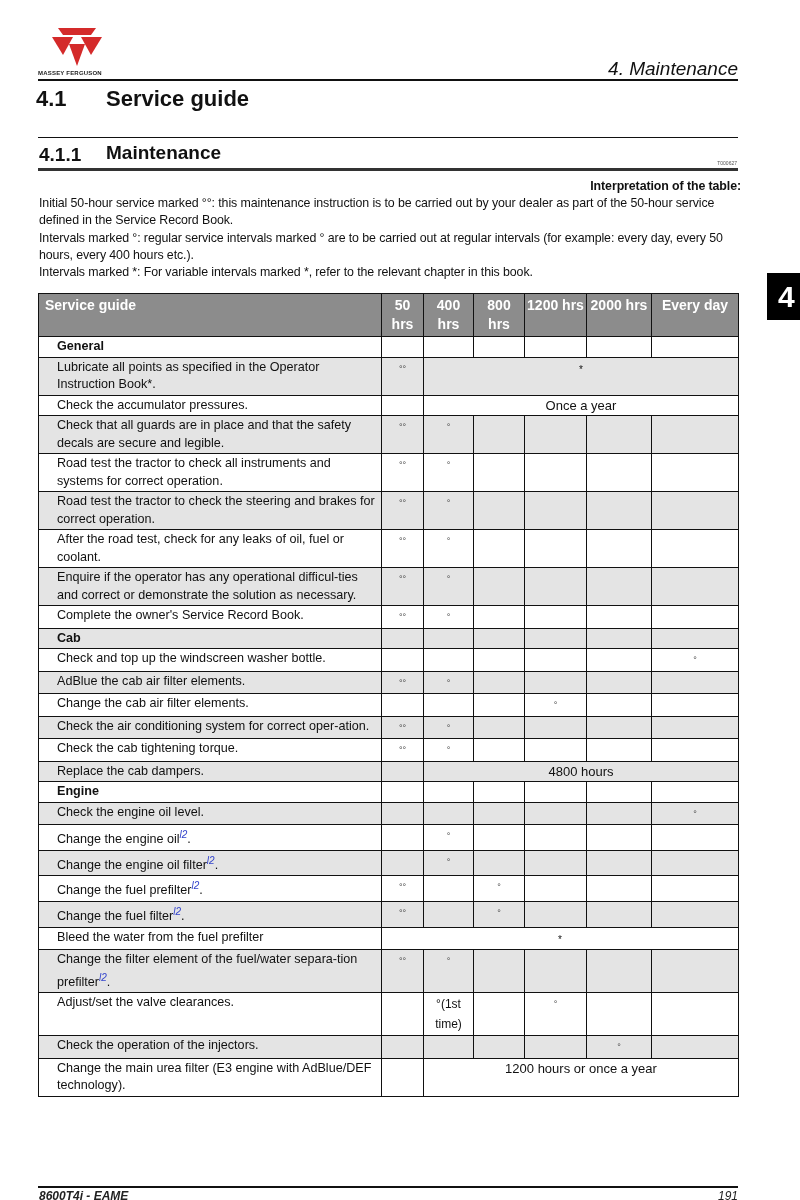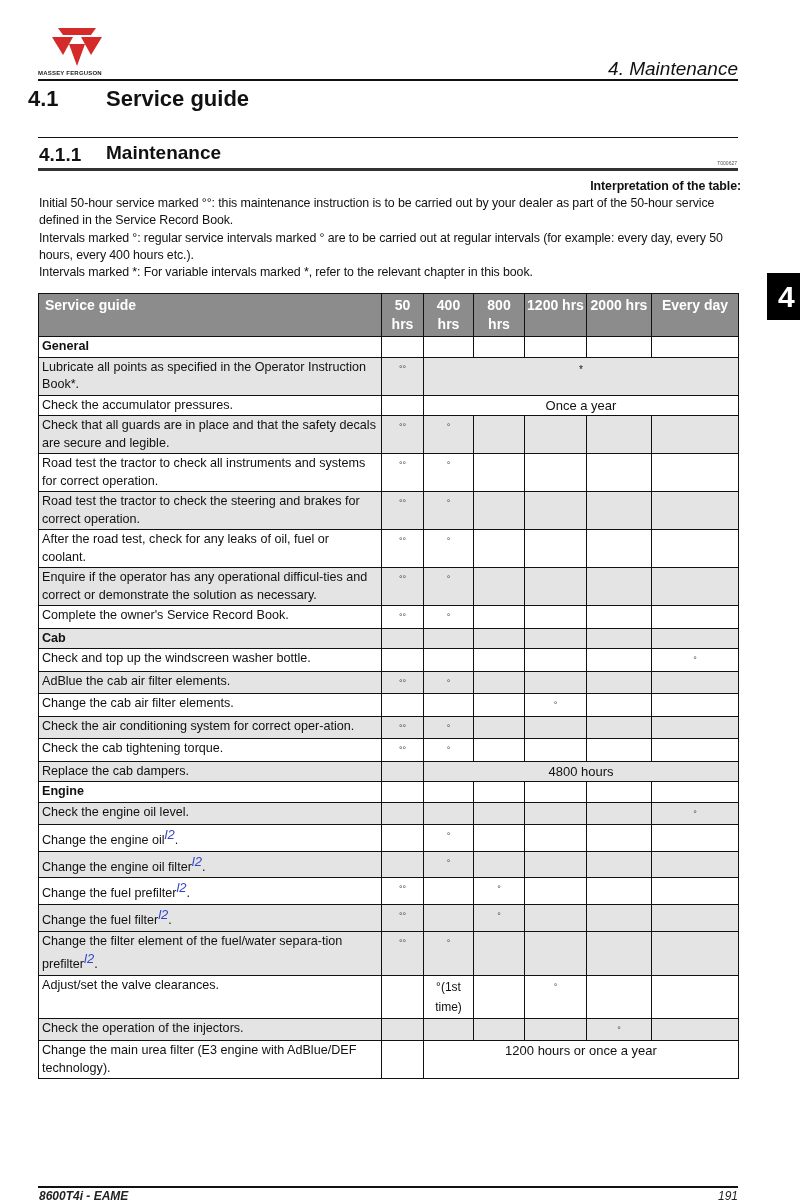--- a/index.html
+++ b/index.html
@@ -11,45 +11,45 @@
   .logo-text { position: absolute; left: 0; top: 42px; font-size: 6px; font-weight: bold; letter-spacing: 0.2px; color: #222; white-space: nowrap; }
 
   .chapter-title { position: absolute; right: 62px; top: 58px; font-size: 19px; font-style: italic; color: #111; }
   .rule { position: absolute; left: 38px; width: 700px; background: #111; }
   .rule.top { top: 79px; height: 2px; }
   .rule.h2 { top: 137px; height: 1px; }
   .rule.h3 { top: 168px; height: 3px; background: #333; }
   .rule.foot { top: 1186px; height: 2px; }
 
   .h-num, .h-text { position: absolute; font-weight: bold; }
-  .h1-num { left: 28px; top: 86px; font-size: 22px; }
+  .h1-num { left: 36px; top: 86px; font-size: 22px; }
   .h1-text { left: 106px; top: 86px; font-size: 22px; }
   .h2-num { left: 39px; top: 144px; font-size: 19px; }
   .h2-text { left: 106px; top: 142px; font-size: 19px; }
   .ref-code { position: absolute; right: 63px; top: 160px; font-size: 5px; color: #555; }
 
   .intro { position: absolute; left: 39px; top: 178px; width: 702px; font-size: 12.4px; line-height: 17.2px; letter-spacing: -0.1px; }
   .intro .title { font-weight: bold; text-align: right; }
   .intro p { margin: 0; }
 
   .tab-marker { position: absolute; left: 767px; top: 273px; width: 40px; height: 47px; background: #000; color: #fff;
                 font-weight: bold; font-size: 30px; line-height: 47px; padding-left: 11px; box-sizing: border-box; }
 
   table.svc { position: absolute; left: 38px; top: 293px; width: 700px; border-collapse: collapse; table-layout: fixed; font-size: 12.6px; }
   table.svc td, table.svc th { border: 1.5px solid #111; padding: 1px 5px; vertical-align: top; line-height: 17.5px; }
   table.svc th { background: #8c8c8c; color: #fff; font-weight: bold; font-size: 14px; line-height: 19px; text-align: center; padding: 2px 2px; height: 36px; }
   table.svc th.first { text-align: left; padding-left: 6px; }
   table.svc tr.g td { background: #e4e4e4; }
-  table.svc td.task { padding-left: 3px; }
+  table.svc td.task { padding-left: 18px; }
   table.svc td.sec { font-weight: bold; }
   table.svc td.mk { text-align: center; font-size: 9px; color: #444; padding-top: 3px; }
   table.svc td.span { text-align: center; font-size: 13px; }
   table.svc td.span.sym { font-size: 10px; padding-top: 3px; }
   table.svc td.small { text-align: center; font-size: 12px; line-height: 20px; }
-  sup.ref { color: #3344cc; font-style: italic; font-size: 13px; }
+  sup.ref { color: #3344cc; font-style: italic; font-size: 10px; }
 
   .footer-left { position: absolute; left: 39px; top: 1189px; font-size: 12px; font-style: italic; font-weight: bold; color: #222; }
   .footer-right { position: absolute; right: 62px; top: 1189px; font-size: 12px; font-style: italic; color: #222; }
 </style>
 </head>
 <body>
 
 <div class="logo">
   <svg width="50" height="40" viewBox="0 0 50 40">
     <polygon points="6,0 44,0 39,7 11,7" fill="#d42a2a"></polygon>
@@ -283,20 +283,24 @@
     </tr>
     <tr class="g">
       <td class="task"><span>Change the fuel filter</span><sup class="ref">l2</sup>.</td>
       <td class="mk">°°</td>
       <td></td>
       <td class="mk">°</td>
       <td></td>
         <td></td>
         <td></td>
     </tr>
+    <tr>
+      <td class="task">Bleed the water from the fuel prefilter</td>
+      <td class="span sym" colspan="6">*</td>
+    </tr>
     <tr class="g">
       <td class="task"><span>Change the filter element of the fuel/water separa-tion prefilter</span><sup class="ref">l2</sup>.</td>
       <td class="mk">°°</td>
       <td class="mk">°</td>
       <td></td>
         <td></td>
         <td></td>
         <td></td>
     </tr>
     <tr>

